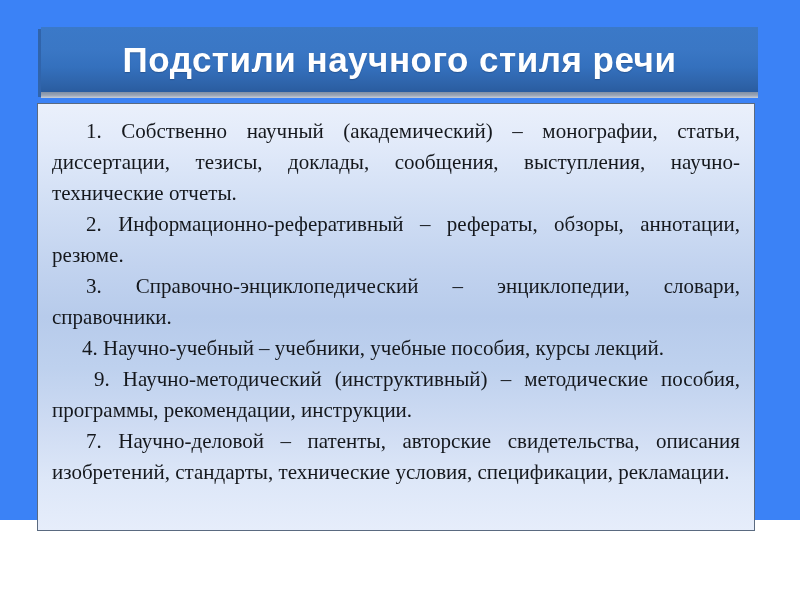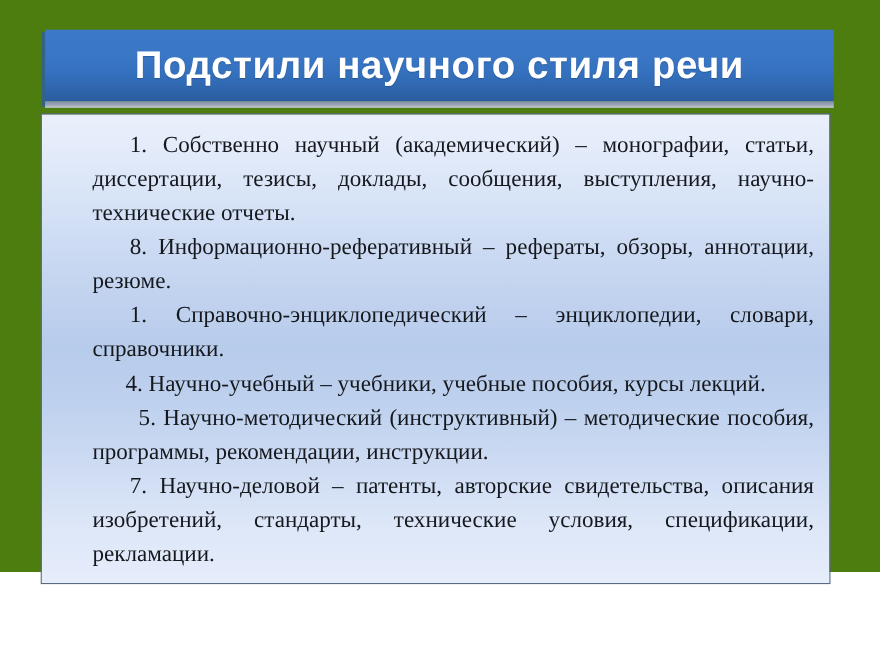--- a/index.html
+++ b/index.html
@@ -11,21 +11,21 @@
     height: 600px;
     background: #ffffff;
     font-family: "Liberation Serif", "DejaVu Serif", serif;
     overflow: hidden;
   }
 
   .slide {
     position: relative;
     width: 800px;
     height: 520px;
-    background: #4d7c0f;
+    background: #3b82f6;
   }
 
   
   .title-wrap {
     position: absolute;
     left: 38px;
     top: 27px;
     width: 720px;
     height: 68px;
   }
@@ -91,21 +91,20 @@
                 #eaf0fb 0%,
                 #e3ebfa 8%,
                 #d3e0f5 22%,
                 #c2d3ef 38%,
                 #b7cbeb 50%,
                 #bed1ee 62%,
                 #cfdcf3 76%,
                 #dde7f8 88%,
                 #e6edfb 100%);
     overflow: hidden;
-    padding-left: 32px;
   }
   .content-inner {
     padding: 12px 14px 6px 14px;
   }
   .para {
     margin: 0;
     color: #15181d;
     font-family: "Liberation Serif", "DejaVu Serif", serif;
     font-size: 21px;
     line-height: 31px;
@@ -133,27 +132,27 @@
       <div class="title-text">Подстили научного стиля речи</div>
     </div>
     <div class="title-bar-underline"></div>
   </div>
 
   <div class="content-box">
     <div class="content-inner">
 
       <p class="para">1. Собственно научный (академический) – монографии, статьи, диссертации, тезисы, доклады, сообщения, выступления, научно-технические отчеты.</p>
 
-      <p class="para">8. Информационно-реферативный – рефераты, обзоры, аннотации, резюме.</p>
+      <p class="para">2. Информационно-реферативный – рефераты, обзоры, аннотации, резюме.</p>
 
-      <p class="para">1. Справочно-энциклопедический – энциклопедии, словари, справочники.</p>
+      <p class="para">3. Справочно-энциклопедический – энциклопедии, словари, справочники.</p>
 
 
       <p class="para single">4. Научно-учебный – учебники, учебные пособия, курсы лекций.</p>
 
-      <p class="para wide-indent">5. Научно-методический (инструктивный) – методические пособия, программы, рекомендации, инструкции.</p>
+      <p class="para wide-indent">9. Научно-методический (инструктивный) – методические пособия, программы, рекомендации, инструкции.</p>
 
       <p class="para">7. Научно-деловой – патенты, авторские свидетельства, описания изобретений, стандарты, технические условия, спецификации, рекламации.</p>
 
     </div>
   </div>
 
 </div>
 
 </body></html>

